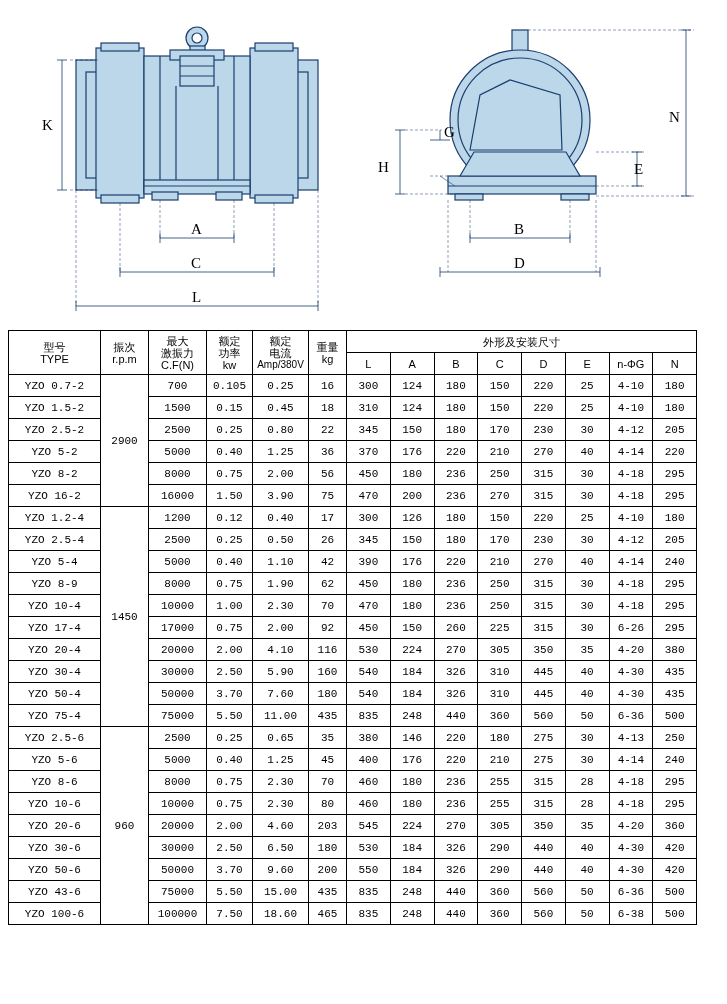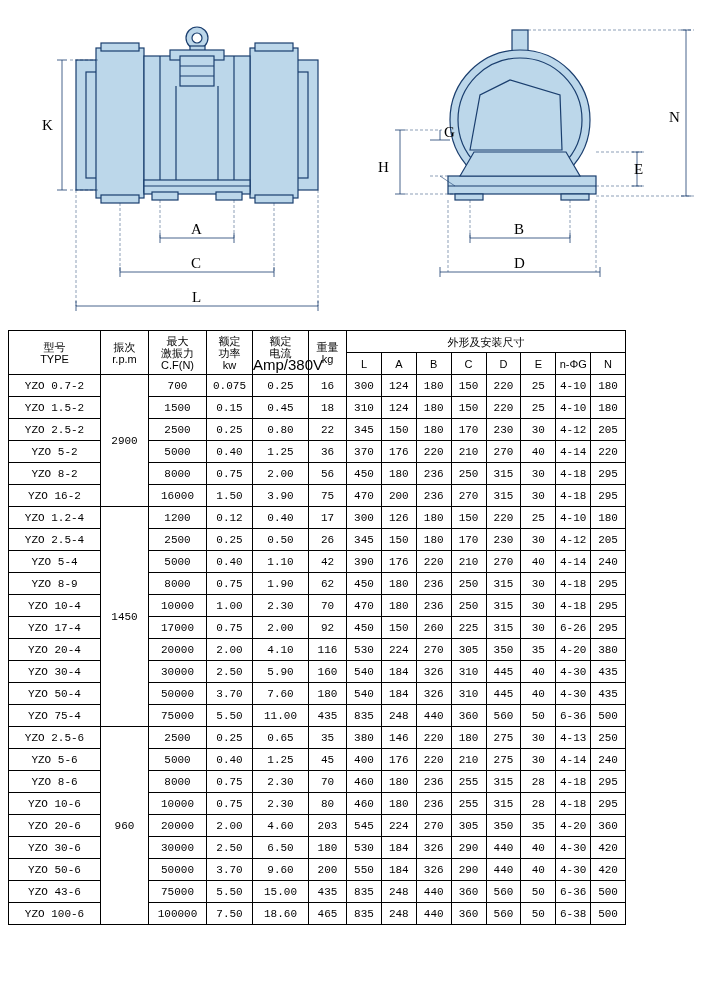--- a/index.html
+++ b/index.html
@@ -13,42 +13,42 @@
   .diagram{
     position:relative;
     width:727px;
     height:330px;
   }
   .diagram svg{display:block;}
 
   table.spec{
     border-collapse:collapse;
     margin:0 8px;
-    width:618px;
+    width:689px;
     table-layout:fixed;
   }
   table.spec th, table.spec td{
     border:1px solid #000;
     text-align:center;
     font-size:11px;
     font-family:"Liberation Mono", monospace;
     padding:1px 0;
     height:19px;
     line-height:12px;
     white-space:nowrap;
   }
   table.spec th{
     font-family:"Liberation Sans", sans-serif;
     font-weight:normal;
     font-size:11px;
     line-height:12px;
   }
   th.hdr-sub{font-size:11px;}
   .hdr-cn{font-size:11px;}
-  .hdr-small{font-size:15px;}
+  .hdr-small{font-size:10px;}
   td.model{text-align:left;padding-left:6px;font-size:11.5px;margin-top:30px;}
   td.merged{font-size:12px;}
   .grouprow td{border-top:2px solid #000;}
   colgroup col.c-model{width:92px;}
   colgroup col.c-rpm{width:48px;}
   colgroup col.c-cf{width:58px;}
   colgroup col.c-kw{width:46px;}
   colgroup col.c-amp{width:56px;}
   colgroup col.c-kg{width:38px;}
   colgroup col.c-dim{width:auto;}
@@ -244,21 +244,21 @@
       <th class="hdr-sub">E</th>
       <th class="hdr-sub">n-ΦG</th>
       <th class="hdr-sub">N</th>
     </tr>
   </thead>
   <tbody id="spec-body">
       <tr>
         <td class="model">YZO 0.7-2</td>
         <td class="merged" rowspan="6">2900</td>
         <td>700</td>
-        <td>0.075</td>
+        <td>0.105</td>
         <td>0.25</td>
         <td>16</td>
         <td>300</td>
         <td>124</td>
         <td>180</td>
         <td>150</td>
         <td>220</td>
         <td>25</td>
         <td>4-10</td>
         <td>180</td>

